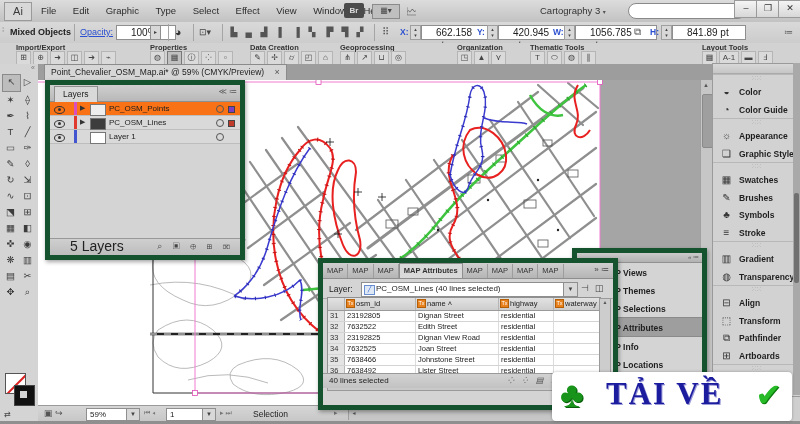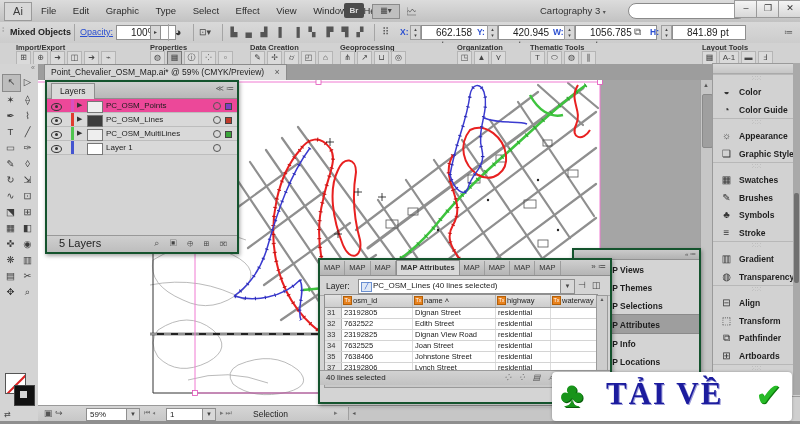--- a/index.html
+++ b/index.html
@@ -51,38 +51,38 @@
   .swatchstroke{left:14px;top:321px;width:19px;height:19px;background:#111;border:1px solid #444}
   .swatchstroke:after{content:"";position:absolute;left:5px;top:5px;width:7px;height:7px;background:#d4d4d4}
   .minirow{left:3px;top:345px;font-size:8px;color:#444}
   .modebtn{display:inline-block;width:9px;height:9px;border:1px solid #888;margin:0 0.5px;vertical-align:middle}
   
   .canvas{left:38px;top:80px;width:674px;height:325px;background:#fff;z-index:1}
   .vscroll{left:700px;top:80px;width:12px;height:325px;background:#c6c6c6;border-left:1px solid #a0a0a0;z-index:2}
   .vthumb{left:1px;top:14px;width:9px;height:52px;background:#9f9f9f;border:1px solid #8a8a8a;border-radius:2px}
   .scrollarrow{width:10px;height:11px;text-align:center;font-size:6px;color:#555;line-height:11px}
   
-  .panel{background:#d4d4d4;border:2px solid #14532d;box-shadow:1px 2px 4px rgba(0,0,0,.35)}
+  .panel{background:#d4d4d4;border:5px solid #14532d;box-shadow:1px 2px 4px rgba(0,0,0,.35)}
   .layers{left:45px;top:80px;width:190px;height:170px;z-index:4}
   .phead{height:16px;background:linear-gradient(#cfcfcf,#b8b8b8);border-bottom:1px solid #8e8e8e;position:relative}
   .ptab{position:absolute;left:4px;top:1px;height:15px;background:#d9d9d9;border:1px solid #8e8e8e;border-bottom:none;padding:0 8px;font-size:8.5px;line-height:14px;color:#222}
   .phicons{position:absolute;right:3px;top:2px;font-size:8px;color:#555}
   .lrow{height:13px;border-bottom:1px solid #bdbdbd;position:relative;background:#d9d9d9}
-  .lrow.sel{background:#ec4899}
+  .lrow.sel{background:#f97316}
   .eye{position:absolute;left:4px;top:3.5px;width:9px;height:6px;border:1px solid #333;border-radius:50%}
   .eye:after{content:"";position:absolute;left:2.5px;top:1px;width:3px;height:3px;background:#333;border-radius:50%}
   .lcolor{position:absolute;left:24px;top:0;width:3px;height:13px}
   .larrow{position:absolute;left:30px;top:2px;font-size:7px;color:#333}
   .lthumb{position:absolute;left:40px;top:1.5px;width:14px;height:10px;border:1px solid #777;background:#eee}
   .lthumb.dark{background:#3d3d3d}
   .lname{position:absolute;left:59px;top:2px;font-size:8px;color:#1c1c1c}
   .ltarget{position:absolute;right:16px;top:3px;width:6px;height:6px;border:1px solid #555;border-radius:50%}
   .lsq{position:absolute;right:5px;top:3.5px;width:5px;height:5px;border:1px solid #444}
   .lfoot{position:absolute;left:0;bottom:0;width:100%;height:16px;background:linear-gradient(#cfcfcf,#bdbdbd);border-top:1px solid #999;line-height:15px}
-  .lfoot .cnt{margin-left:12px;font-size:11px;color:#222}
+  .lfoot .cnt{margin-left:20px;font-size:14px;color:#222}
   .lfoot .ic{position:absolute;right:6px;top:0;font-size:9px;color:#444;letter-spacing:4px}
   
   .attr{left:318px;top:258px;width:290px;height:142px;z-index:6}
   .atabs{height:15px;background:linear-gradient(#cfcfcf,#b5b5b5);border-bottom:1px solid #8e8e8e;white-space:nowrap;overflow:hidden}
   .atab{display:inline-block;height:14px;line-height:14px;padding:0 4px;font-size:7.5px;color:#333;border-right:1px solid #9d9d9d}
   .atab.active{background:#d9d9d9;font-weight:bold;border:1px solid #8e8e8e;border-bottom:none}
   .atabs .more{float:right;font-size:8px;color:#444;padding:2px 4px 0 0}
   .layerrow{height:19px;position:relative;border-bottom:1px solid #aaa}
   .layerrow .lab{position:absolute;left:6px;top:5px;font-size:8.5px;color:#222}
   .ldrop{position:absolute;left:38px;top:2.5px;width:200px;height:13px;background:#fff;border:1px solid #8f8f8f;font-size:8px;line-height:12px;padding-left:14px;color:#222}
@@ -457,29 +457,20 @@
     <span class="eye"></span>
     <span class="lcolor" style="background:#e03a2f"></span>
     <span class="larrow">▶</span>
     <span class="lthumb dark"></span>
     <span class="lname">PC_OSM_Lines</span>
     <span class="ltarget"></span>
     <span class="lsq" style="background:#c03a2a"></span>
   </div>
   <div class="lrow">
     <span class="eye"></span>
-    <span class="lcolor" style="background:#4fc44f"></span>
-    <span class="larrow">▶</span>
-    <span class="lthumb"></span>
-    <span class="lname">PC_OSM_MultiLines</span>
-    <span class="ltarget"></span>
-    <span class="lsq" style="background:#3aa53a"></span>
-  </div>
-  <div class="lrow">
-    <span class="eye"></span>
     <span class="lcolor" style="background:#4455d0"></span>
     <span class="lthumb" style="background:#fff"></span>
     <span class="lname">Layer 1</span>
     <span class="ltarget"></span>
   </div>
   <div class="lfoot">
     <span class="cnt">5 Layers</span>
     <span class="ic">⌕ ▣ ⊕ ⊞ ⌧</span>
   </div>
 </div>
@@ -529,20 +520,21 @@
   </div>
   <div class="grid">
     <div class="ghead">
       <span class="gh" style="width:16px"></span><span class="gh" style="width:70px"><span class="badge">Tx</span><span>osm_id</span></span><span class="gh" style="width:82px"><span class="badge">Tx</span><span>name</span> ˄</span><span class="gh" style="width:54px"><span class="badge">Tx</span><span>highway</span></span><span class="gh" style="width:46px"><span class="badge">Tx</span><span>waterway</span></span>
     </div>
     <div class="grow"><span class="gc num" style="width:14px">31</span><span class="gc" style="width:68px">23192805</span><span class="gc" style="width:80px">Dignan Street</span><span class="gc" style="width:52px">residential</span><span class="gc" style="width:44px"></span></div>
     <div class="grow"><span class="gc num" style="width:14px">32</span><span class="gc" style="width:68px">7632522</span><span class="gc" style="width:80px">Edith Street</span><span class="gc" style="width:52px">residential</span><span class="gc" style="width:44px"></span></div>
     <div class="grow"><span class="gc num" style="width:14px">33</span><span class="gc" style="width:68px">23192825</span><span class="gc" style="width:80px">Dignan View Road</span><span class="gc" style="width:52px">residential</span><span class="gc" style="width:44px"></span></div>
     <div class="grow"><span class="gc num" style="width:14px">34</span><span class="gc" style="width:68px">7632525</span><span class="gc" style="width:80px">Joan Street</span><span class="gc" style="width:52px">residential</span><span class="gc" style="width:44px"></span></div>
     <div class="grow"><span class="gc num" style="width:14px">35</span><span class="gc" style="width:68px">7638466</span><span class="gc" style="width:80px">Johnstone Street</span><span class="gc" style="width:52px">residential</span><span class="gc" style="width:44px"></span></div>
+    <div class="grow"><span class="gc num" style="width:14px">36</span><span class="gc" style="width:68px">7638492</span><span class="gc" style="width:80px">Lister Street</span><span class="gc" style="width:52px">residential</span><span class="gc" style="width:44px"></span></div>
     <div class="grow"><span class="gc num" style="width:14px">37</span><span class="gc" style="width:68px">23192806</span><span class="gc" style="width:80px">Lynch Street</span><span class="gc" style="width:52px">residential</span><span class="gc" style="width:44px"></span></div>
     <div class="gvscroll">▲</div>
   </div>
   <div class="ahscroll">
       <span class="ahthumb"></span>
     </div>
   <div class="astatus">
     <span class="txt">40 lines selected</span>
     <span class="ic">⁘ ⁛ ▤ ⌕ ƒ(x) ⊞</span>
   </div>

